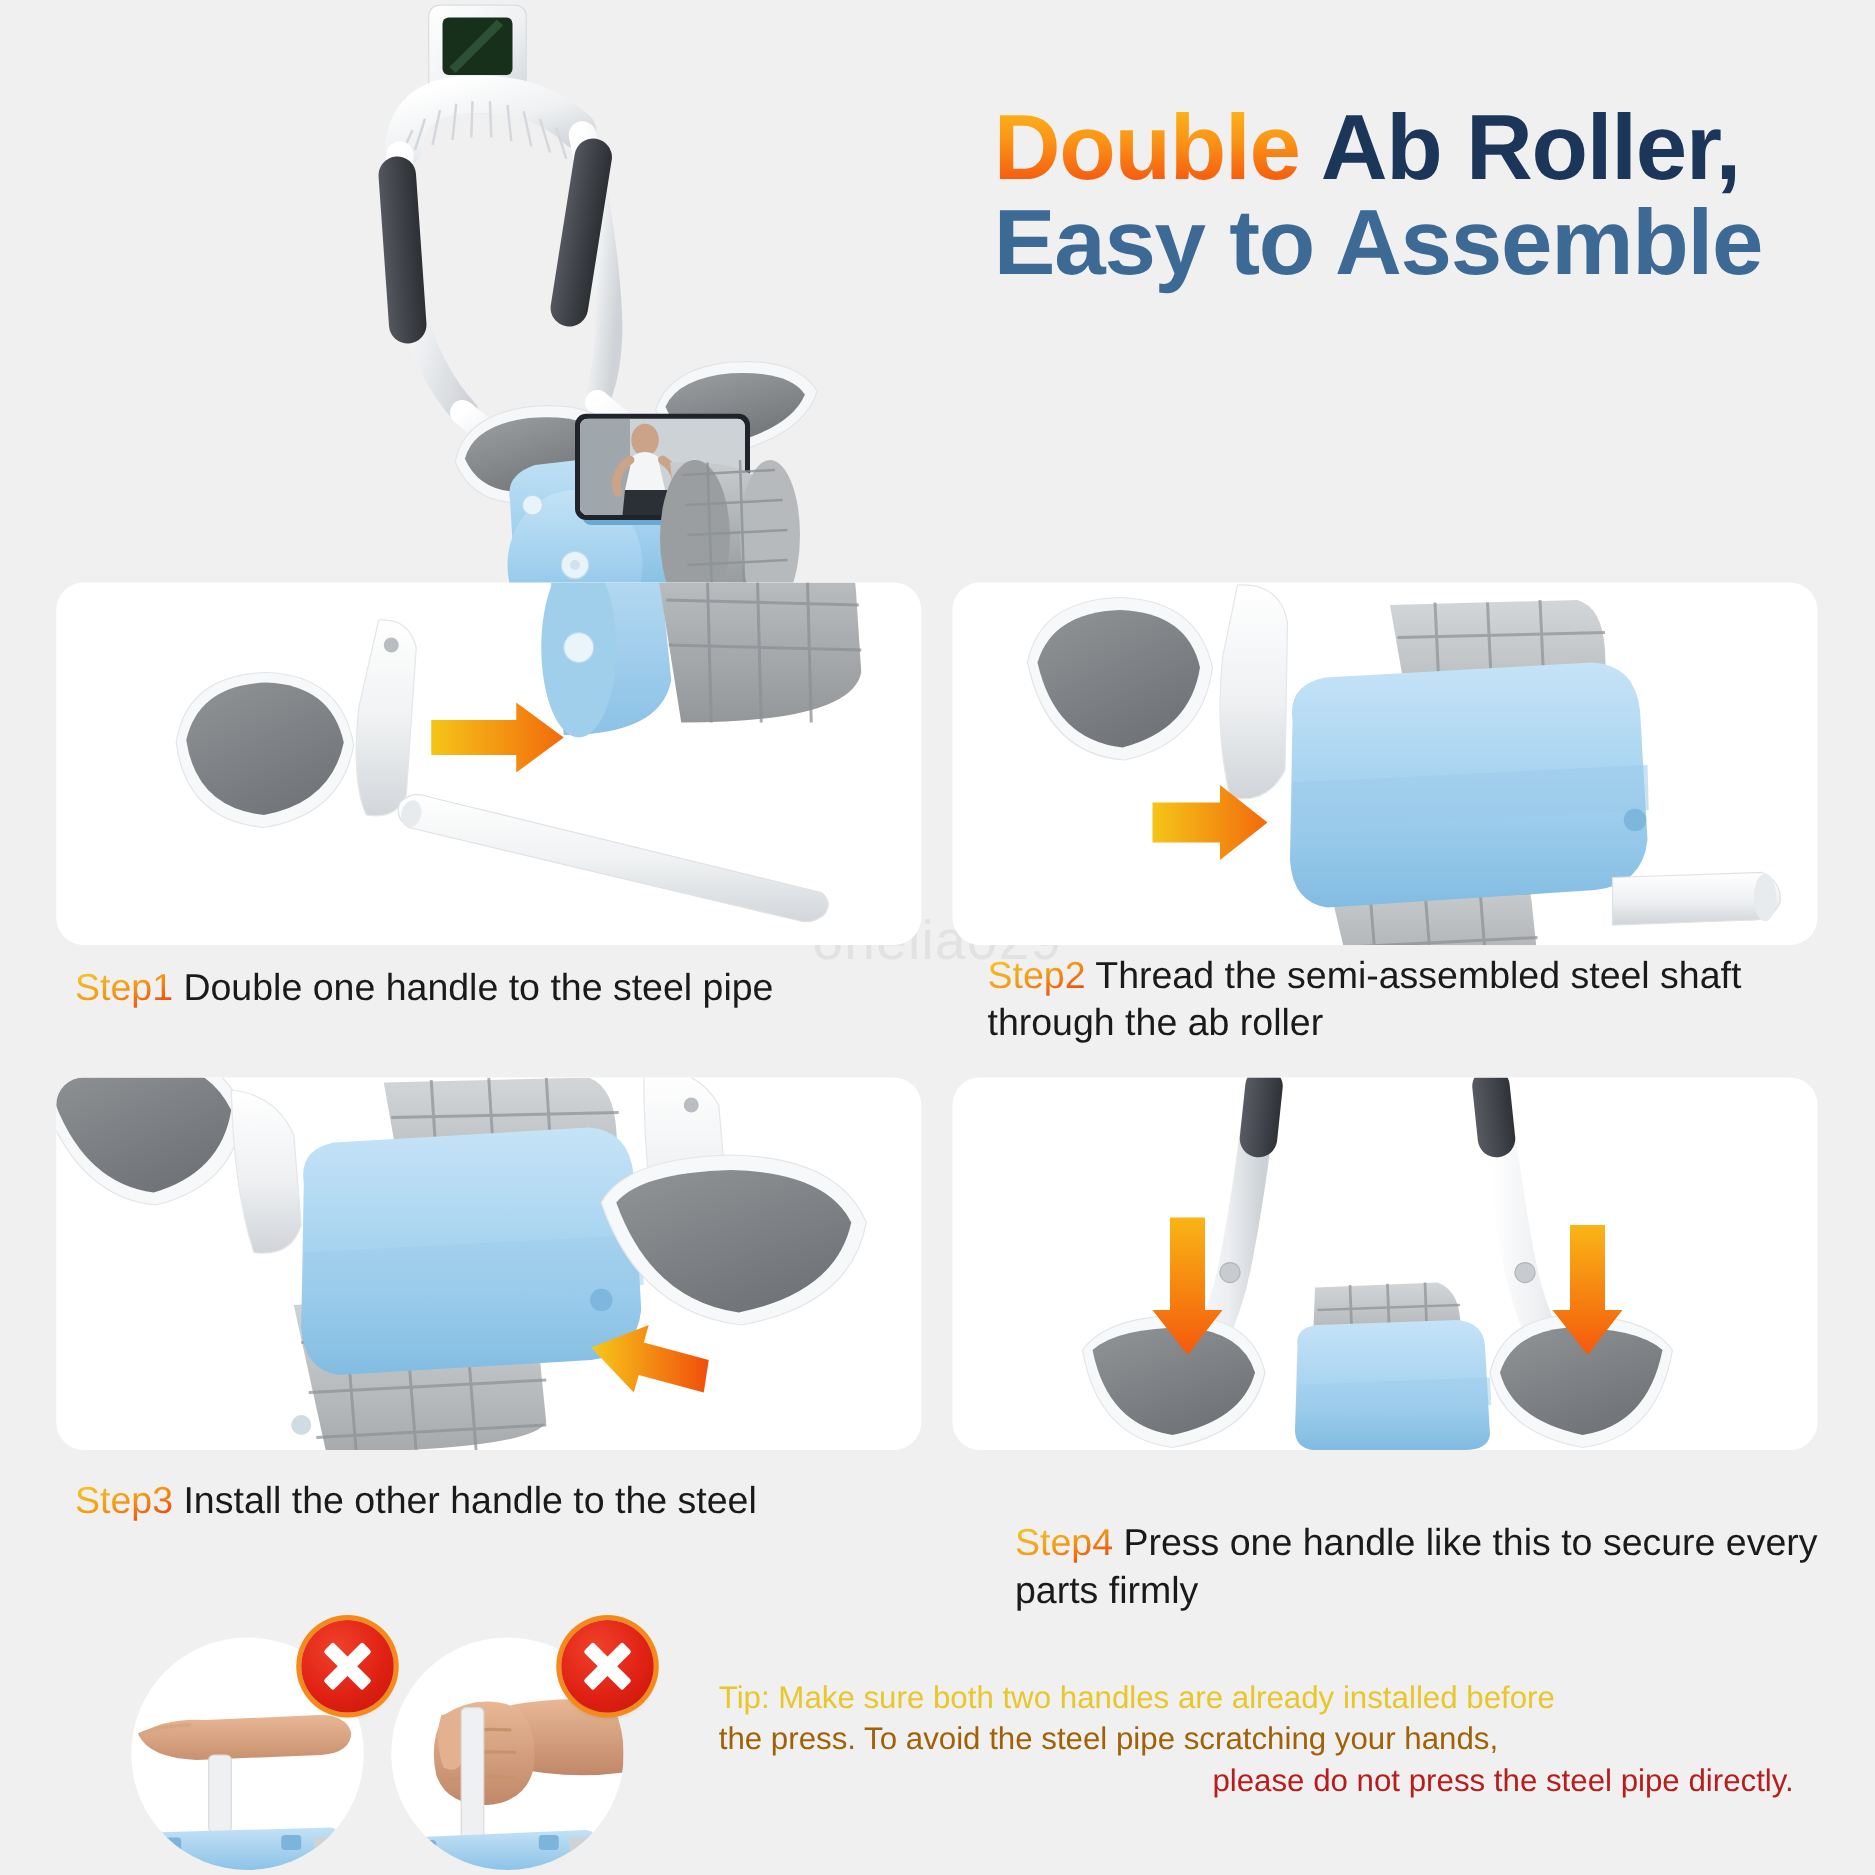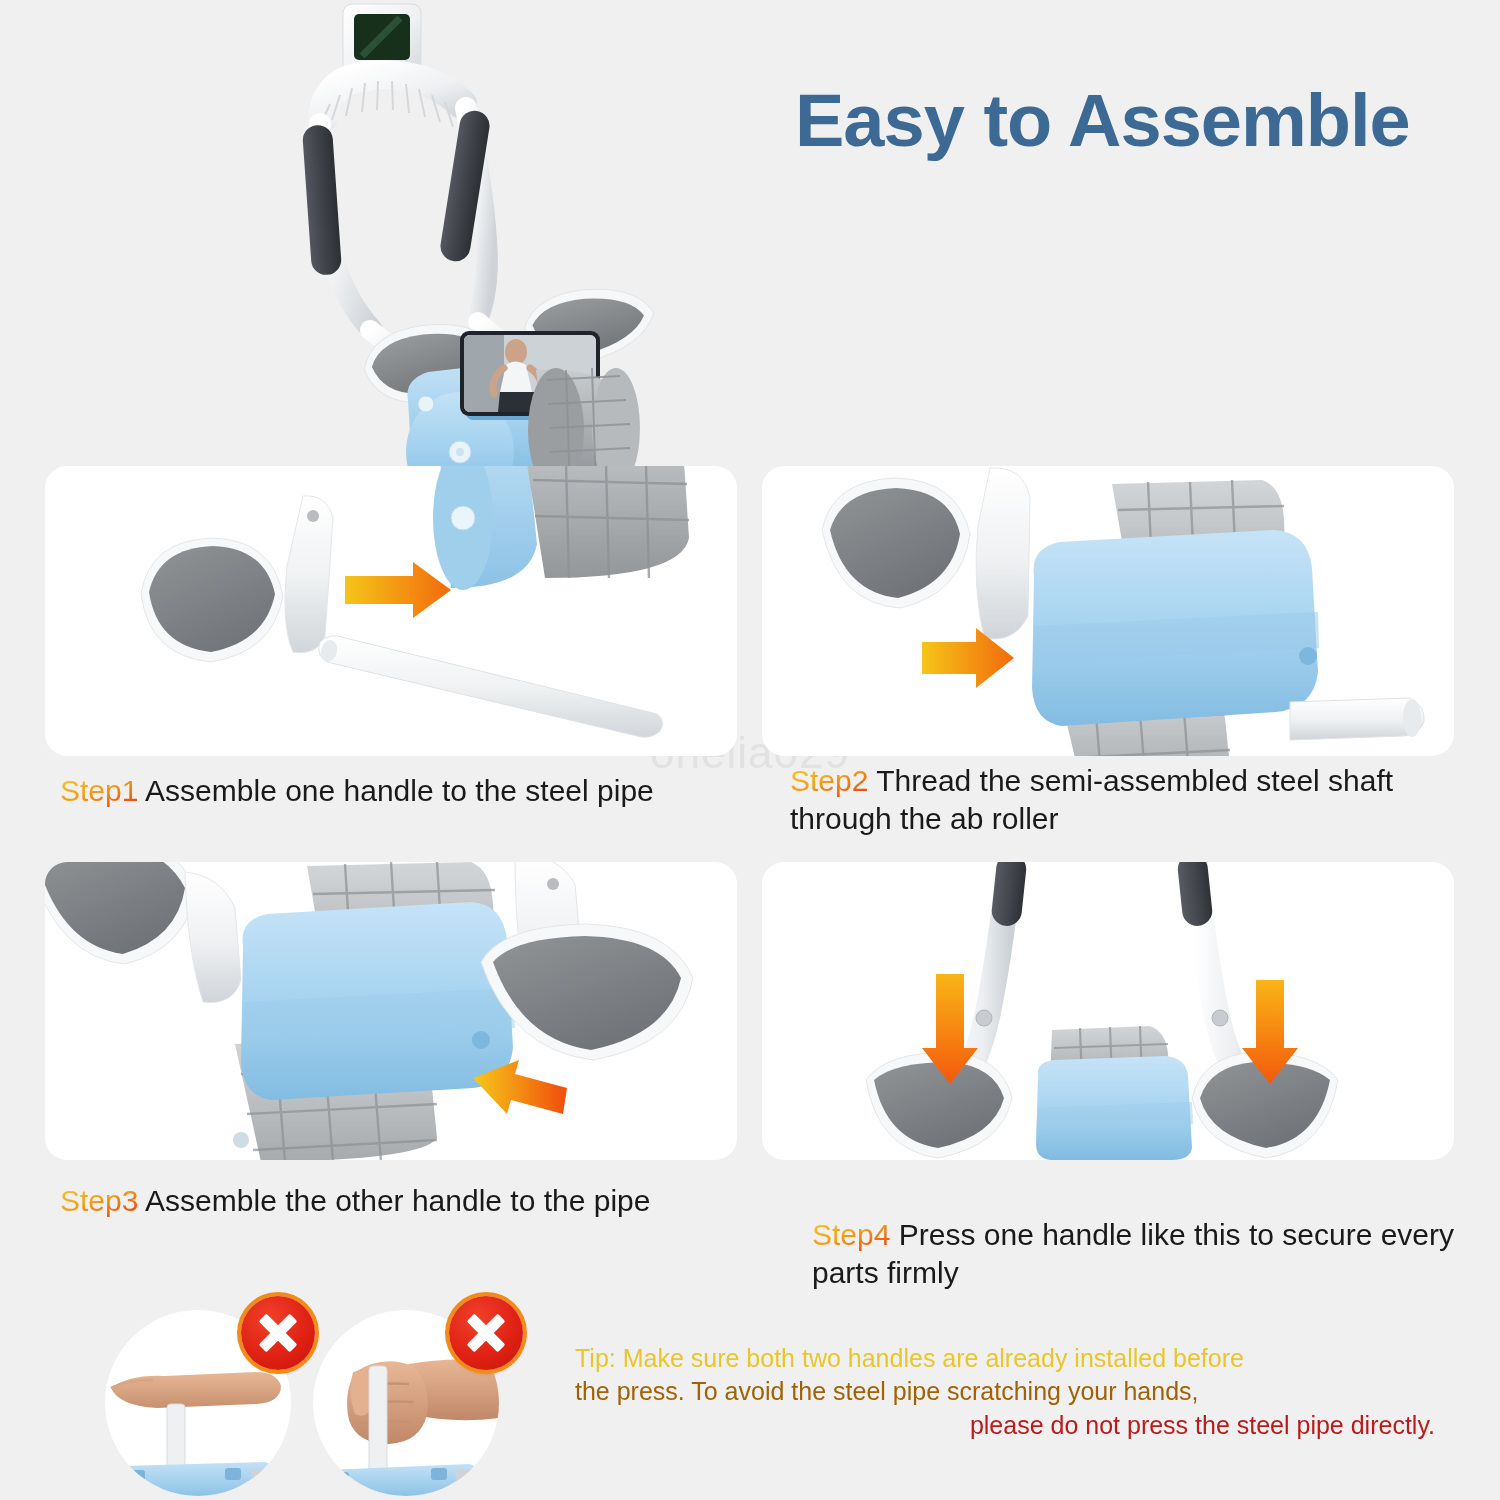--- a/index.html
+++ b/index.html
@@ -199,20 +199,24 @@
           <path d="M250 428 L330 424"></path>
             <path d="M250 452 L330 448"></path>
           <path d="M266 370 L270 488"></path>
             <path d="M292 368 L296 488"></path>
         </g>
       </g>
     </svg>
   </div>
 
   <div class="headline">
+    <div class="hl-line1">
+      <span class="word-double">Double</span>
+      <span class="word-navy">Ab Roller,</span>
+    </div>
     <div class="hl-line2">
       <span class="word-steel">Easy to Assemble</span>
     </div>
   </div>
 </div>
 
 <div class="watermark">onelia029</div>
 
 <div class="panel p1">
   <svg width="692" height="290" viewBox="0 0 692 290" aria-hidden="true">
@@ -268,21 +272,21 @@
         <path d="M520 -40 L524 112"></path>
           <path d="M560 -40 L564 112"></path>
           <path d="M600 -40 L604 112"></path>
       </g>
     </g>
   </svg>
 </div>
 
 <div class="caption c1">
   <span class="step-kw">Step1</span>
-  <span>Assemble one handle to the steel pipe</span>
+  <span>Double one handle to the steel pipe</span>
 </div>
 
 <div class="panel p2">
   <svg width="692" height="290" viewBox="0 0 692 290" aria-hidden="true">
     <defs>
       <linearGradient id="arrG2" x1="0" y1="0" x2="1" y2="0">
         <stop offset="0%" stop-color="#f5c518"></stop>
           <stop offset="100%" stop-color="#f26a0c"></stop>
       </linearGradient>
       <linearGradient id="blueB2" x1="0" y1="0" x2="0" y2="1">
@@ -427,21 +431,21 @@
     </g>
 
     <g>
       <path d="M522 226 L470 212 L474 198 L428 216 L462 252 L466 238 L518 252 Z" fill="url(#arrG3)"></path>
     </g>
   </svg>
 </div>
 
 <div class="caption c3">
   <span class="step-kw">Step3</span>
-  <span>Assemble the other handle to the pipe</span>
+  <span>Install the other handle to the steel</span>
 </div>
 
 <div class="panel p4">
   <svg width="692" height="298" viewBox="0 0 692 298" aria-hidden="true">
     <defs>
       <linearGradient id="arrG4" x1="0" y1="0" x2="0" y2="1">
         <stop offset="0%" stop-color="#f9b516"></stop>
           <stop offset="100%" stop-color="#f4590c"></stop>
       </linearGradient>
       <linearGradient id="blueB4" x1="0" y1="0" x2="0" y2="1">

